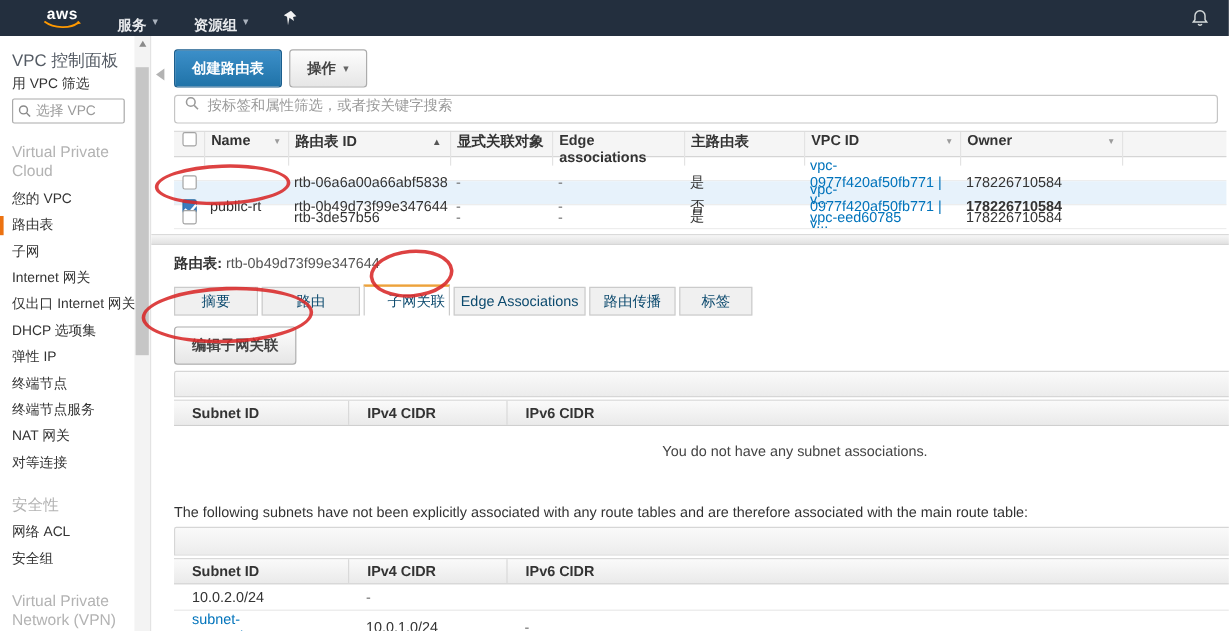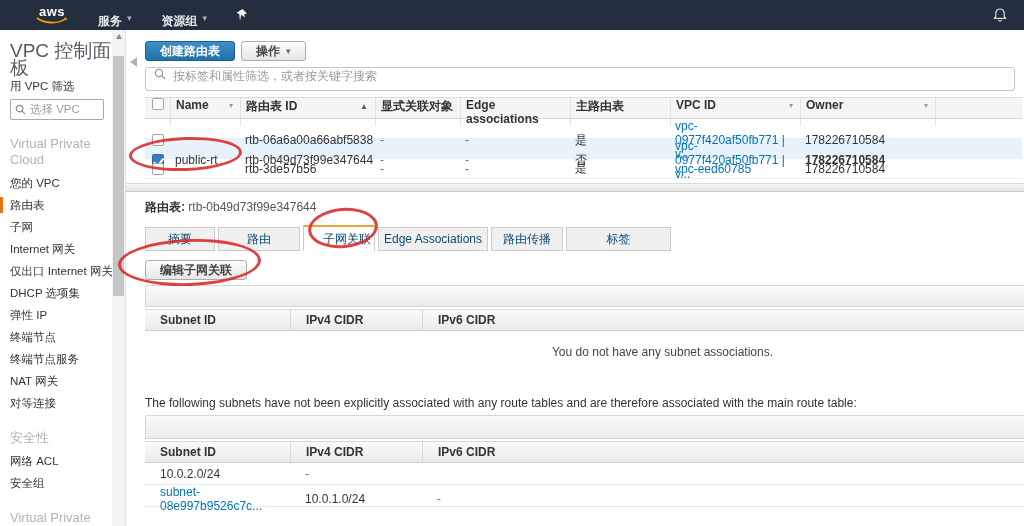--- a/index.html
+++ b/index.html
@@ -12,40 +12,40 @@
   .topnav { position:absolute; top:0; left:0; width:1024px; height:30px; background:#232f3e;
             display:flex; align-items:center; z-index:5; }
   .logo { margin-left:36px; display:flex; flex-direction:column; align-items:center; cursor:pointer; }
   .logo-text { color:#fff; font-weight:bold; font-size:13px; line-height:11px; letter-spacing:.5px; }
   .nav-item { color:#e8eaed; font-size:12px; font-weight:bold; margin-left:30px; display:flex; gap:5px; cursor:pointer;margin-top:12px; }
   .nav-chev { font-size:9px; color:#aab2bd; }
   .nav-pin { margin-left:28px; cursor:pointer; display:flex; }
   .nav-bell { position:absolute; right:16px; top:7px; cursor:pointer; }
   
   .sidebar { position:absolute; top:30px; left:0; width:112px; bottom:0; background:#fff; padding:12px 0 0 10px; }
-  .sb-title { font-size:19px; color:#545b64; line-height:17px; }
+  .sb-title { font-size:14px; color:#545b64; line-height:17px; }
   .sb-sub { font-size:11.5px; color:#333; margin-top:3px; }
   .sb-search { margin-top:5px; width:94px; height:21px; border:1px solid #a9a9a9; border-radius:2px;
                background:#fff; display:flex; align-items:center; gap:4px; padding:0 4px; cursor:text; }
   .sb-search .ph { color:#9a9a9a; font-size:11.5px; white-space:nowrap; }
   .sb-section { font-size:13px; color:#b3b3b3; margin:16px 0 4px; line-height:16px; width:92px; }
   .sb-item { font-size:11.5px; color:#333; line-height:22px; white-space:nowrap; cursor:pointer; position:relative; }
   .sb-item.active::before { content:""; position:absolute; left:-10px; top:3px; bottom:3px; width:3px; background:#ec7211; }
   
   .sb-scroll { position:absolute; left:112px; top:30px; width:13px; bottom:0; background:#f3f3f3; }
   .sb-up { height:13px; display:flex; align-items:center; justify-content:center; cursor:pointer; }
   .tri-up { width:0; height:0; border-left:3.5px solid transparent; border-right:3.5px solid transparent; border-bottom:5px solid #8a8a8a; }
   .sb-thumb { position:absolute; left:1px; top:26px; width:11px; height:240px; background:#c6c6c6; cursor:pointer; }
   
   .main { position:absolute; left:125px; top:30px; width:899px; bottom:0; background:#fff; border-left:1px solid #e3e3e3; overflow:hidden; }
   .collapse { position:absolute; left:4px; top:27px; width:0; height:0; cursor:pointer;
               border-top:5px solid transparent; border-bottom:5px solid transparent; border-right:7px solid #b3b3b3; }
   .inner { position:absolute; left:19px; top:0; width:1035px; }
   .btn-row { margin-top:11px; display:flex; gap:6px; }
-  .btn { font-family:inherit; font-size:12px; font-weight:bold; height:20px; padding:0 14px;
+  .btn { font-family:inherit; font-size:12px; font-weight:bold; height:32px; padding:0 14px;
          border-radius:3px; cursor:pointer; display:inline-flex; align-items:center; gap:6px; }
   .btn.primary { background:linear-gradient(#3c8fc9,#2073a8); border:1px solid #1b5e8d; color:#fff; }
   .btn.gray { background:linear-gradient(#fdfdfd,#e6e6e6); border:1px solid #acacac; color:#444; }
   .btn .chev { font-size:9px; color:#666; }
   .filterbar { margin-top:6px; width:870px; height:24px; border:1px solid #c5c5c5; border-radius:3px;
                display:flex; gap:7px; padding:0 8px; cursor:text; background:#fff; }
   .filterbar .ph { color:#9a9a9a; font-size:12px; }
   
   .rt-table { margin-top:6px; width:877px; }
   .rt-head, .rt-row { display:grid; grid-template-columns:25px 70px 135px 85px 110px 100px 130px 135px 1fr; align-items:center; }
@@ -68,21 +68,21 @@
                              border:solid #fff; border-width:0 2px 2px 0; transform:rotate(40deg); }
   
   .splitter { margin:4px 0 0 -19px; width:899px; height:9px; background:linear-gradient(#f7f7f7,#e2e2e2);
               border-top:1px solid #dadada; border-bottom:1px solid #cdcdcd; cursor:row-resize; }
   
   .detail-title { margin-top:7px; font-size:12px; color:#555; }
   .detail-title b { color:#333; }
   .tabs { margin-top:9px; display:flex; gap:3px; align-items:flex-end; height:26px; }
   .tab { height:24px; background:#f0f0f0; border:1px solid #cbcbcb; display:flex; align-items:center;
          justify-content:center; color:#0c4a6e; cursor:pointer; }
-  .t0{width:70px} .t1{width:82px} .t2{width:72px} .t3{width:110px} .t4{width:72px} .t5{width:105px}
+  .t0{width:70px} .t1{width:82px} .t2{width:72px} .t3{width:110px} .t4{width:72px} .t5{width:61px}
   .tab.active { background:#fff; border-top:2px solid #eda23b; border-bottom:none; height:26px;padding-left:16px; }
   .edit-btn { margin-top:9px; }
   
   .subtable { margin-top:5px; width:1035px; }
   .st-toolbar { height:22px; background:linear-gradient(#fafafa,#ececec); border:1px solid #d6d6d6; border-radius:2px 2px 0 0; }
   .st-toolbar.tall { height:24px; }
   .st-head, .st-row { display:grid; grid-template-columns:145px 132px 1fr; align-items:center; }
   .st-head { margin-top:2px; height:22px; background:linear-gradient(#fafafa,#eaeaea);
              border-top:1px solid #d9d9d9; border-bottom:1px solid #cfcfcf; font-weight:bold; }
   .st-head > div { height:100%; display:flex; align-items:center; padding-left:15px; }

